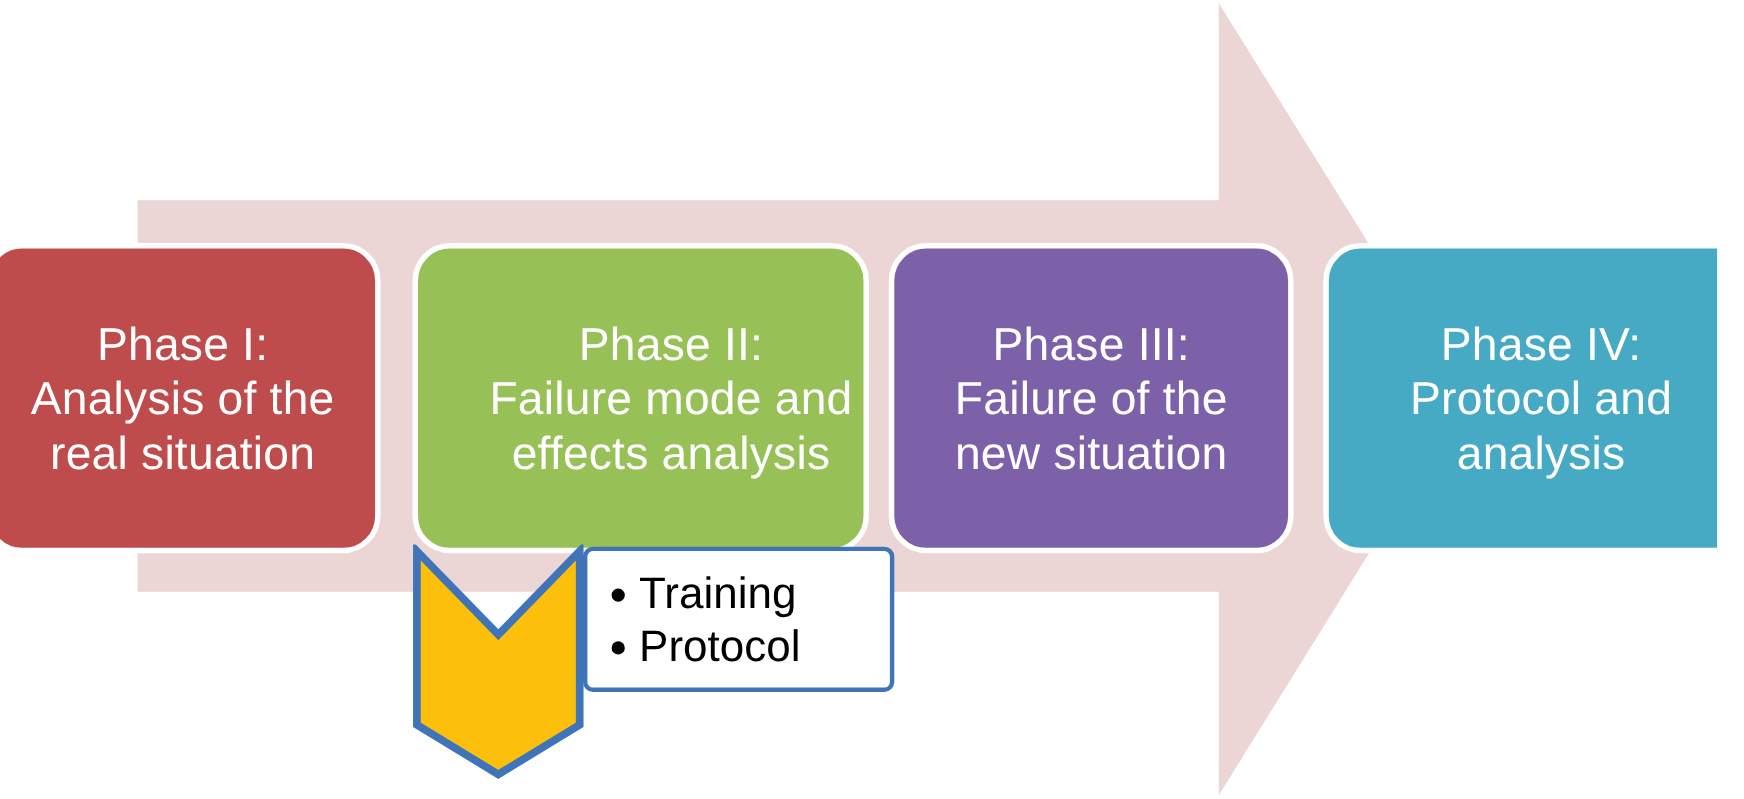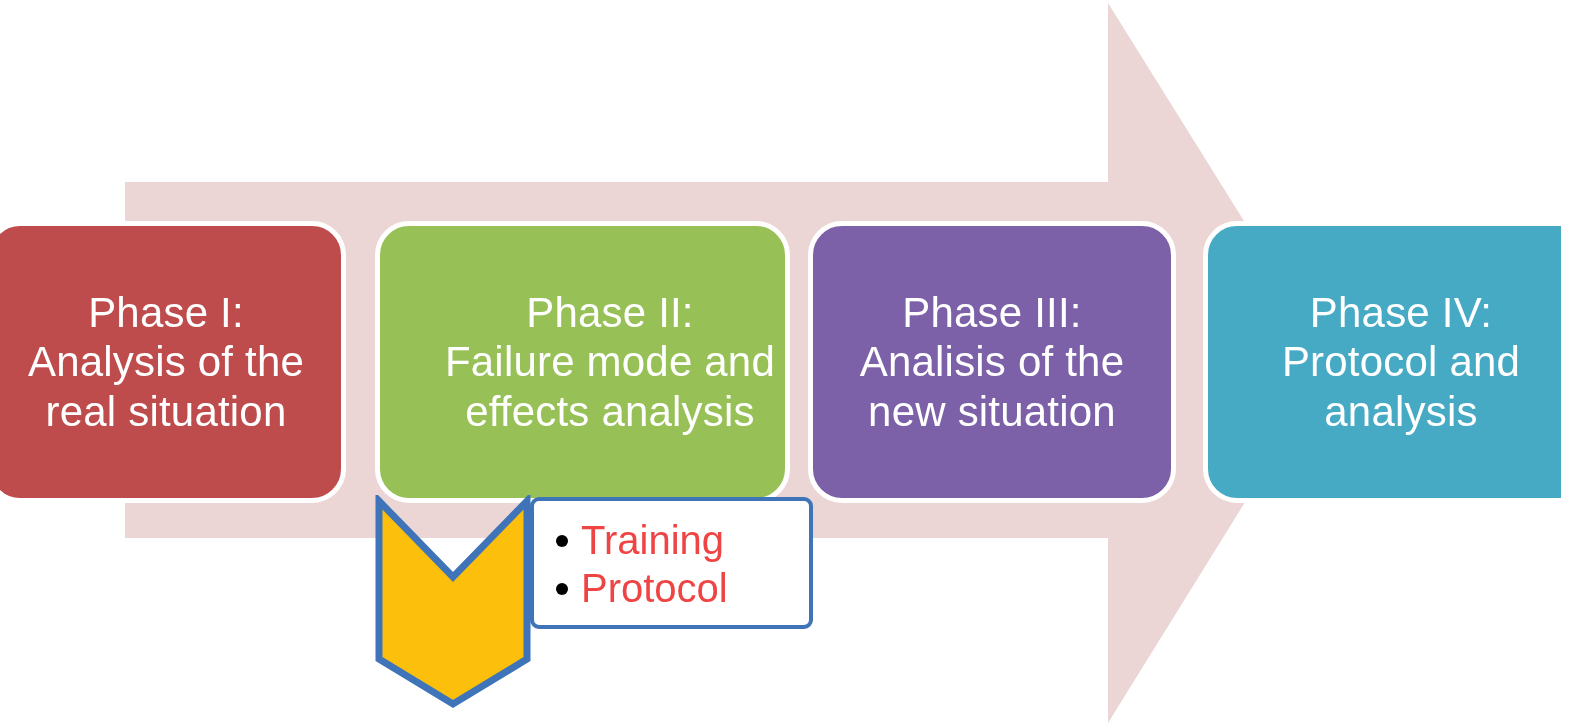--- a/index.html
+++ b/index.html
@@ -85,21 +85,21 @@
     padding: 12px 10px 10px 22px;
     display: flex;
     flex-direction: column;
     justify-content: center;
     gap: 6px;
   }
   .bullet-row {
     display: flex;
     align-items: center;
     gap: 13px;
-    color: #ef4444;
+    color: #000000;
     font-size: 40px;
     line-height: 1.06;
   }
   .bullet-dot {
     width: 12px;
     height: 12px;
     border-radius: 50%;
     background: #000000;
     flex: 0 0 auto;
     margin-top: 2px;
@@ -121,21 +121,21 @@
   </div>
 
   <div class="phase-box" id="phase-2" style="background:#97C157;justify-content:flex-end;">
     <span>Phase II:
 Failure mode and
 effects analysis</span>
   </div>
 
   <div class="phase-box" id="phase-3" style="background:#7C61A8;">
     <span>Phase III:
-Analisis of the
+Failure of the
 new situation</span>
   </div>
 
   <div class="phase-box" id="phase-4" style="background:#47AAC4;">
     <span>Phase IV:
 Protocol and
 analysis</span>
   </div>
 
   <svg id="chevron-down" viewBox="0 0 160 215" width="160" height="215" xmlns="http://www.w3.org/2000/svg">

